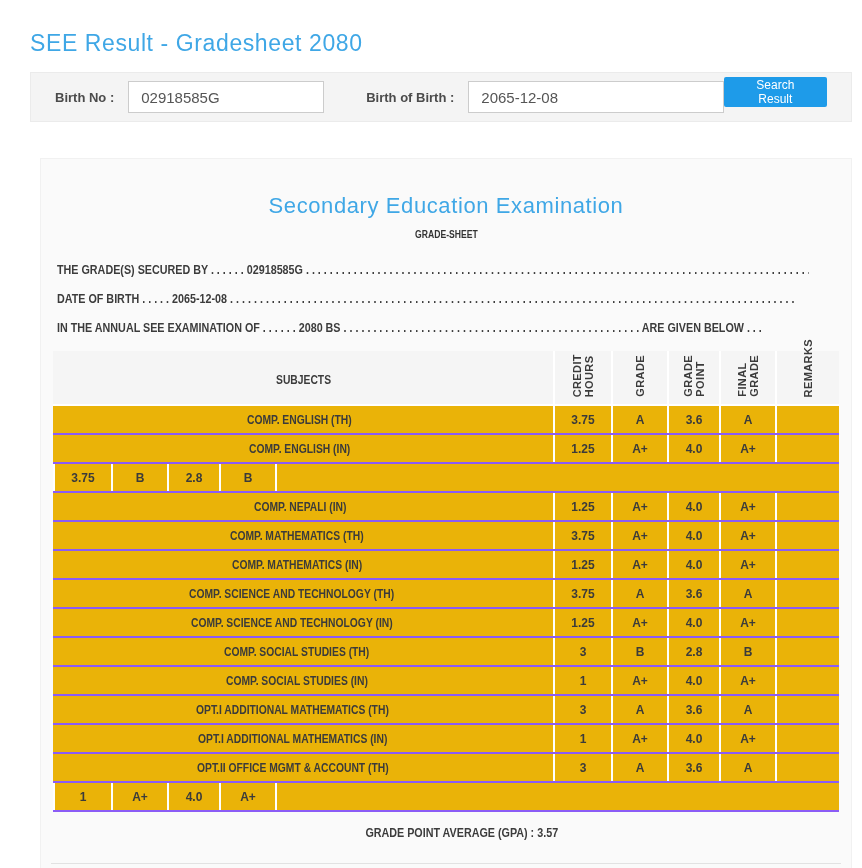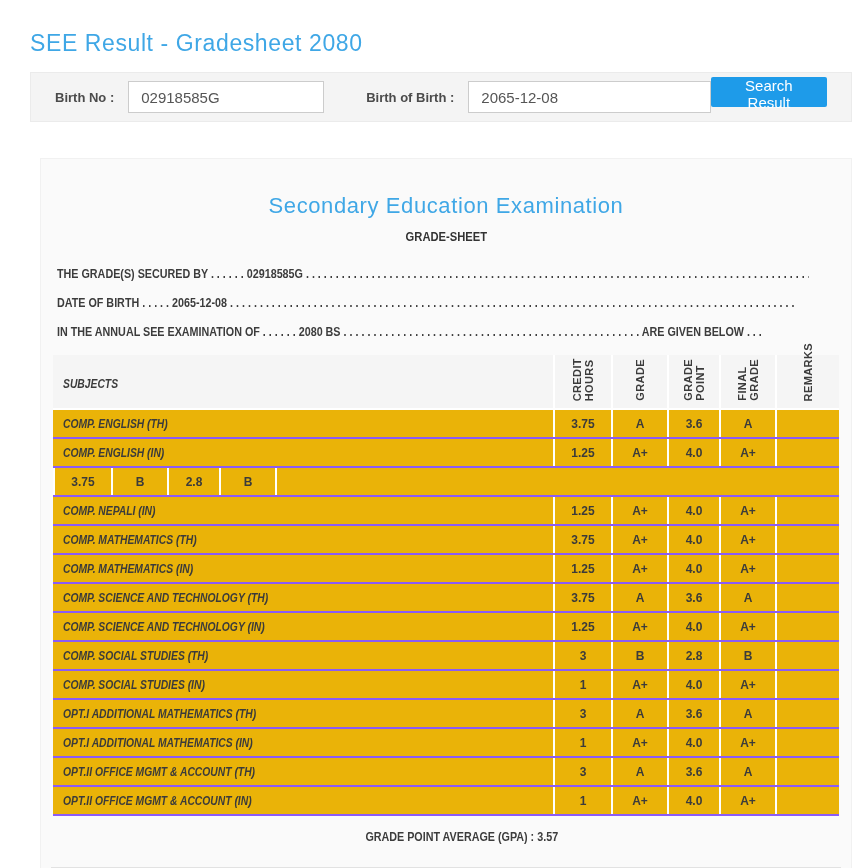--- a/index.html
+++ b/index.html
@@ -25,35 +25,35 @@
     height:32px; box-sizing:border-box; border:1px solid #cccccc;
     background:#ffffff; color:#555555; font-size:15px; padding:0 12px;
     font-family:"Liberation Sans", sans-serif;
   }
   #symbol-input { width:196px; margin-left:14px; }
   #dob-label { margin-left:42px; }
   #dob-input { width:262px; margin-left:14px; }
   .search-btn {
     margin-left:auto; position:relative; top:-5px;
     background:#1e9be9; color:#ffffff; border:none; border-radius:2px;
-    height:30px; padding:0 15px; font-size:15px; cursor:pointer;
+    height:30px; padding:0 15px; font-size:12px; cursor:pointer;
     font-family:"Liberation Sans", sans-serif;
   }
   
   .card {
     margin:36px 0 0 40px; width:812px; height:718px; box-sizing:border-box;
     background:#fafafa; border:1px solid #f1f1f1; overflow:hidden;
     padding:0 10px;
   }
   .sheet-heading {
     margin:34px 0 10px; text-align:center; font-size:22px; font-weight:400;
     color:#3fa7e6; letter-spacing:0.6px;
   }
   .sheet-subheading {
-    margin:0 0 16px; text-align:center; font-size:13px; font-weight:700;
+    margin:0 0 16px; text-align:center; font-size:10px; font-weight:700;
     color:#333333; letter-spacing:0.2px;
   }
   
   .cnd {
     display:inline-block; transform:scaleX(0.86); transform-origin:0 50%;
     white-space:nowrap; letter-spacing:0px;
   }
   .dotted-wrap { width:752px; overflow:hidden; margin:0 0 0 6px; }
   .dotted-line {
     white-space:nowrap; overflow:hidden; font-size:12.5px; font-weight:700;
@@ -61,21 +61,21 @@
   }
   
   .grades-table { margin:8px 2px 0; font-size:12px; font-weight:700; color:#3b3b3b; }
   .g-head {
     display:flex; height:53px; background:#f5f5f5; border-bottom:2px solid #ffffff;
   }
   .g-row {
     display:flex; height:27px; background:#eab308; border-bottom:2px solid #8b5cf6;
   }
   .cell { display:flex; align-items:center; box-sizing:border-box; height:100%; }
-  .c-sub { flex:1; min-width:0; padding-left:10px; justify-content:flex-start;font-style:italic; }
+  .c-sub { flex:1; min-width:0; padding-left:10px; justify-content:center; }
   .c-credit,.c-grade,.c-point,.c-final,.c-remarks {
     flex-shrink:0; justify-content:center; border-left:2px solid #ffffff;
   }
   .c-credit { width:58px; } .c-grade { width:56px; } .c-point { width:52px; }
   .c-final { width:56px; } .c-remarks { width:64px; }
   .g-head .cell { align-items:flex-end; padding-bottom:7px; }
   .g-head .c-sub { padding-bottom:17px; }
   .vert {
     writing-mode:vertical-rl; transform:rotate(180deg); white-space:pre-line;
     font-size:11px; line-height:12px; letter-spacing:0.4px; font-weight:700;
@@ -386,23 +386,20 @@
             <span>3.6</span>
           </div>
           <div class="cell c-final">
             <span>A</span>
           </div>
           <div class="cell c-remarks">
             <span></span>
           </div>
         </div>
         <div class="g-row">
-          <div class="cell c-sub">
-            <span class="cnd">OPT.II OFFICE MGMT &amp; ACCOUNT (IN)</span>
-          </div>
           <div class="cell c-credit">
             <span>1</span>
           </div>
           <div class="cell c-grade">
             <span>A+</span>
           </div>
           <div class="cell c-point">
             <span>4.0</span>
           </div>
           <div class="cell c-final">

